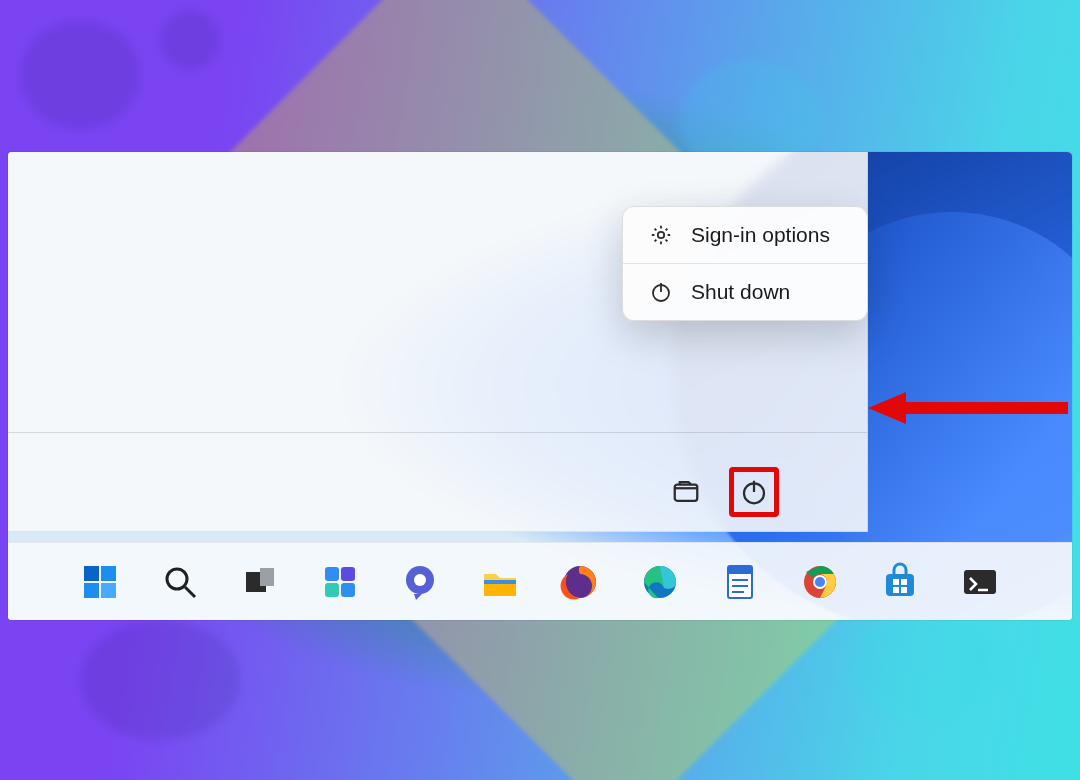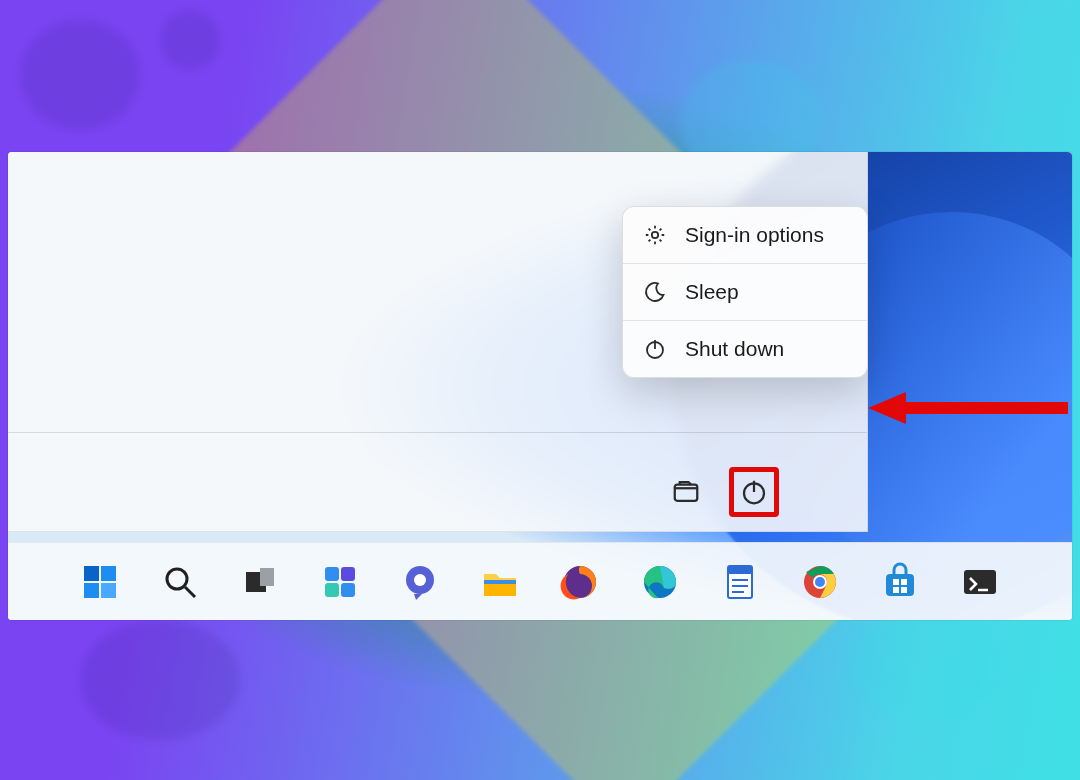--- a/index.html
+++ b/index.html
@@ -98,21 +98,21 @@
     position:absolute; left:614px; top:54px;
     width:246px;
     background: rgba(252,252,253,.97);
     border:1px solid rgba(0,0,0,.12);
     border-radius:12px;
     box-shadow: 0 14px 40px rgba(0,0,0,.18);
     overflow:hidden;
   }
   .pm-item {
     display:flex; align-items:center; gap:18px;
-    padding:16px 20px;
+    padding:16px 26px;
     font-size:21px; color:#1a1a1a;
     cursor:pointer;
   }
   .pm-item + .pm-item { border-top:1px solid rgba(0,0,0,.10); }
   .pm-item svg { width:24px; height:24px; stroke:#2b2b2b; fill:none; stroke-width:1.8; flex-shrink:0; }
 
   
   .arrow {
     position:absolute; left:860px; top:236px;
     width:200px; height:40px;
@@ -200,26 +200,20 @@
     <div class="power-menu">
       <div class="pm-item">
         <svg viewBox="0 0 24 24">
           <circle cx="12" cy="12" r="3.2"></circle>
           <path d="M12 2.8v2.6M12 18.6v2.6M21.2 12h-2.6M5.4 12H2.8M18.4 5.6l-1.8 1.8M7.4 16.6l-1.8 1.8M18.4 18.4l-1.8-1.8M7.4 7.4 5.6 5.6"></path>
         </svg>
         <span>Sign-in options</span>
       </div>
       <div class="pm-item">
         <svg viewBox="0 0 24 24">
-          <path d="M15 3.5 A9 9 0 1 0 20.5 15 A7 7 0 0 1 15 3.5 Z"></path>
-        </svg>
-        <span>Sleep</span>
-      </div>
-      <div class="pm-item">
-        <svg viewBox="0 0 24 24">
           <circle cx="12" cy="13" r="8"></circle>
           <line x1="12" y1="3" x2="12" y2="12"></line>
         </svg>
         <span>Shut down</span>
       </div>
     </div>
 
     <div class="arrow">
       <svg viewBox="0 0 200 40">
         <line x1="200" y1="20" x2="30" y2="20" stroke="#e20808" stroke-width="12"></line>

